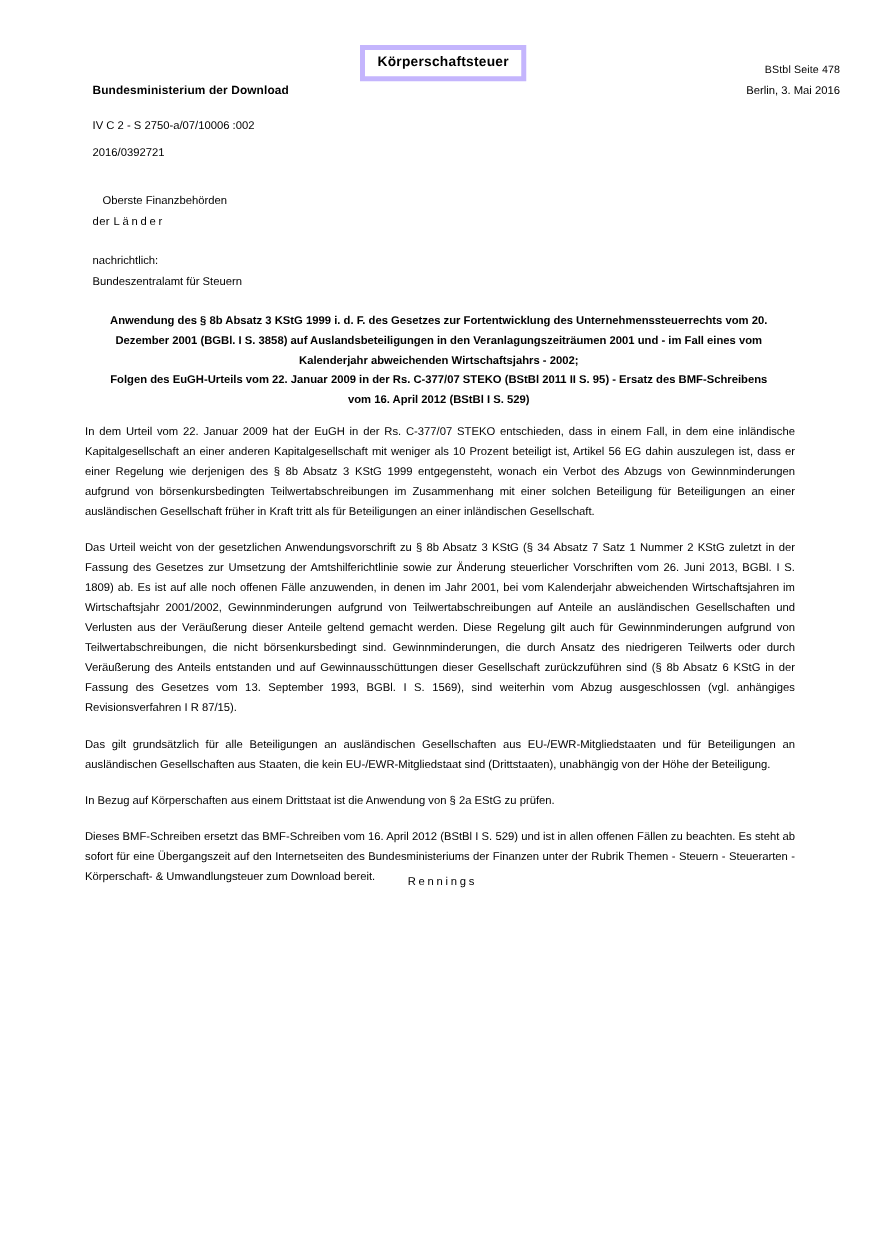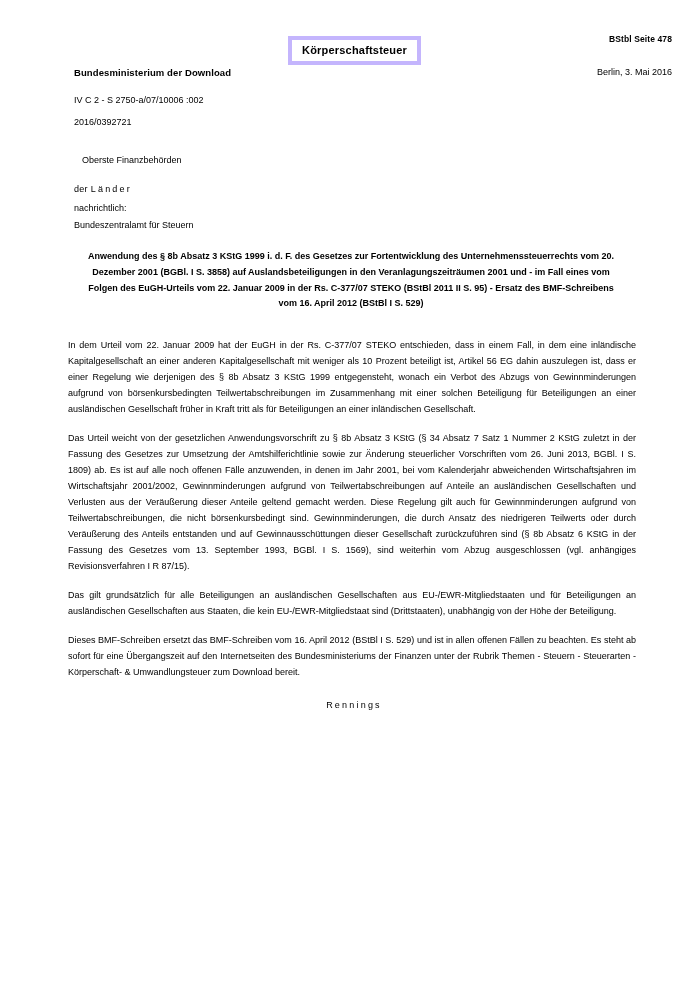--- a/index.html
+++ b/index.html
@@ -17,25 +17,24 @@
   }
   .page {
     position: relative;
     width: 700px;
     height: 990px;
     box-sizing: border-box;
     padding: 0;
   }
   .stbl-ref {
     position: absolute;
-    top: 34px;
+    top: 50px;
     right: 28px;
     font-size: 8.5px;
     letter-spacing: 0.1px;
-    font-weight: bold;
   }
   .title-box {
     position: absolute;
     top: 36px;
     left: 288px;
     border: 4px solid #c4b5fd;
     padding: 4px 10px 5px 10px;
     font-size: 11px;
     font-weight: bold;
     letter-spacing: 0.2px;
@@ -67,21 +66,21 @@
     font-size: 9px;
   }
   .addr1 {
     position: absolute;
     top: 155px;
     left: 82px;
     font-size: 9px;
   }
   .addr2 {
     position: absolute;
-    top: 184px;
+    top: 172px;
     left: 74px;
     font-size: 9px;
     letter-spacing: 0.3px;
   }
   .addr2 .spaced {
     letter-spacing: 2.2px;
   }
   .note1 {
     position: absolute;
     top: 203px;
@@ -159,28 +158,30 @@
     <span class="spaced">Länder</span>
   </div>
 
   <div class="note1">nachrichtlich:</div>
 
   <div class="note2">Bundeszentralamt für Steuern</div>
 
   <div class="subject">
     <span class="ln">Anwendung des § 8b Absatz 3 KStG 1999 i. d. F. des Gesetzes zur Fortentwicklung des Unternehmenssteuerrechts vom 20.</span>
     <span class="ln">Dezember 2001 (BGBl. I S. 3858) auf Auslandsbeteiligungen in den Veranlagungszeiträumen 2001 und - im Fall eines vom</span>
+    <span class="ln">Kalenderjahr abweichenden Wirtschaftsjahrs - 2002;</span>
     <span class="ln">Folgen des EuGH-Urteils vom 22. Januar 2009 in der Rs. C-377/07 STEKO (BStBl 2011 II S. 95) - Ersatz des BMF-Schreibens</span>
     <span class="ln">vom 16. April 2012 (BStBl I S. 529)</span>
   </div>
 
   <div class="body">
     <p>In dem Urteil vom 22. Januar 2009 hat der EuGH in der Rs. C-377/07 STEKO entschieden, dass in einem Fall, in dem eine inländische Kapitalgesellschaft an einer anderen Kapitalgesellschaft mit weniger als 10 Prozent beteiligt ist, Artikel 56 EG dahin auszulegen ist, dass er einer Regelung wie derjenigen des § 8b Absatz 3 KStG 1999 entgegensteht, wonach ein Verbot des Abzugs von Gewinnminderungen aufgrund von börsenkursbedingten Teilwertabschreibungen im Zusammenhang mit einer solchen Beteiligung für Beteiligungen an einer ausländischen Gesellschaft früher in Kraft tritt als für Beteiligungen an einer inländischen Gesellschaft.</p>
     <p>Das Urteil weicht von der gesetzlichen Anwendungsvorschrift zu § 8b Absatz 3 KStG (§ 34 Absatz 7 Satz 1 Nummer 2 KStG zuletzt in der Fassung des Gesetzes zur Umsetzung der Amtshilferichtlinie sowie zur Änderung steuerlicher Vorschriften vom 26. Juni 2013, BGBl. I S. 1809) ab. Es ist auf alle noch offenen Fälle anzuwenden, in denen im Jahr 2001, bei vom Kalenderjahr abweichenden Wirtschaftsjahren im Wirtschaftsjahr 2001/2002, Gewinnminderungen aufgrund von Teilwertabschreibungen auf Anteile an ausländischen Gesellschaften und Verlusten aus der Veräußerung dieser Anteile geltend gemacht werden. Diese Regelung gilt auch für Gewinnminderungen aufgrund von Teilwertabschreibungen, die nicht börsenkursbedingt sind. Gewinnminderungen, die durch Ansatz des niedrigeren Teilwerts oder durch Veräußerung des Anteils entstanden und auf Gewinnausschüttungen dieser Gesellschaft zurückzuführen sind (§ 8b Absatz 6 KStG in der Fassung des Gesetzes vom 13. September 1993, BGBl. I S. 1569), sind weiterhin vom Abzug ausgeschlossen (vgl. anhängiges Revisionsverfahren I R 87/15).</p>
     <p>Das gilt grundsätzlich für alle Beteiligungen an ausländischen Gesellschaften aus EU-/EWR-Mitgliedstaaten und für Beteiligungen an ausländischen Gesellschaften aus Staaten, die kein EU-/EWR-Mitgliedstaat sind (Drittstaaten), unabhängig von der Höhe der Beteiligung.</p>
+    <p>In Bezug auf Körperschaften aus einem Drittstaat ist die Anwendung von § 2a EStG zu prüfen.</p>
     <p>Dieses BMF-Schreiben ersetzt das BMF-Schreiben vom 16. April 2012 (BStBl I S. 529) und ist in allen offenen Fällen zu beachten. Es steht ab sofort für eine Übergangszeit auf den Internetseiten des Bundesministeriums der Finanzen unter der Rubrik Themen - Steuern - Steuerarten - Körperschaft- &amp; Umwandlungsteuer zum Download bereit.</p>
   </div>
 
   <div class="signoff">
     <div class="name">Rennings</div>
   </div>
 
 </div>
 
 </body></html>

